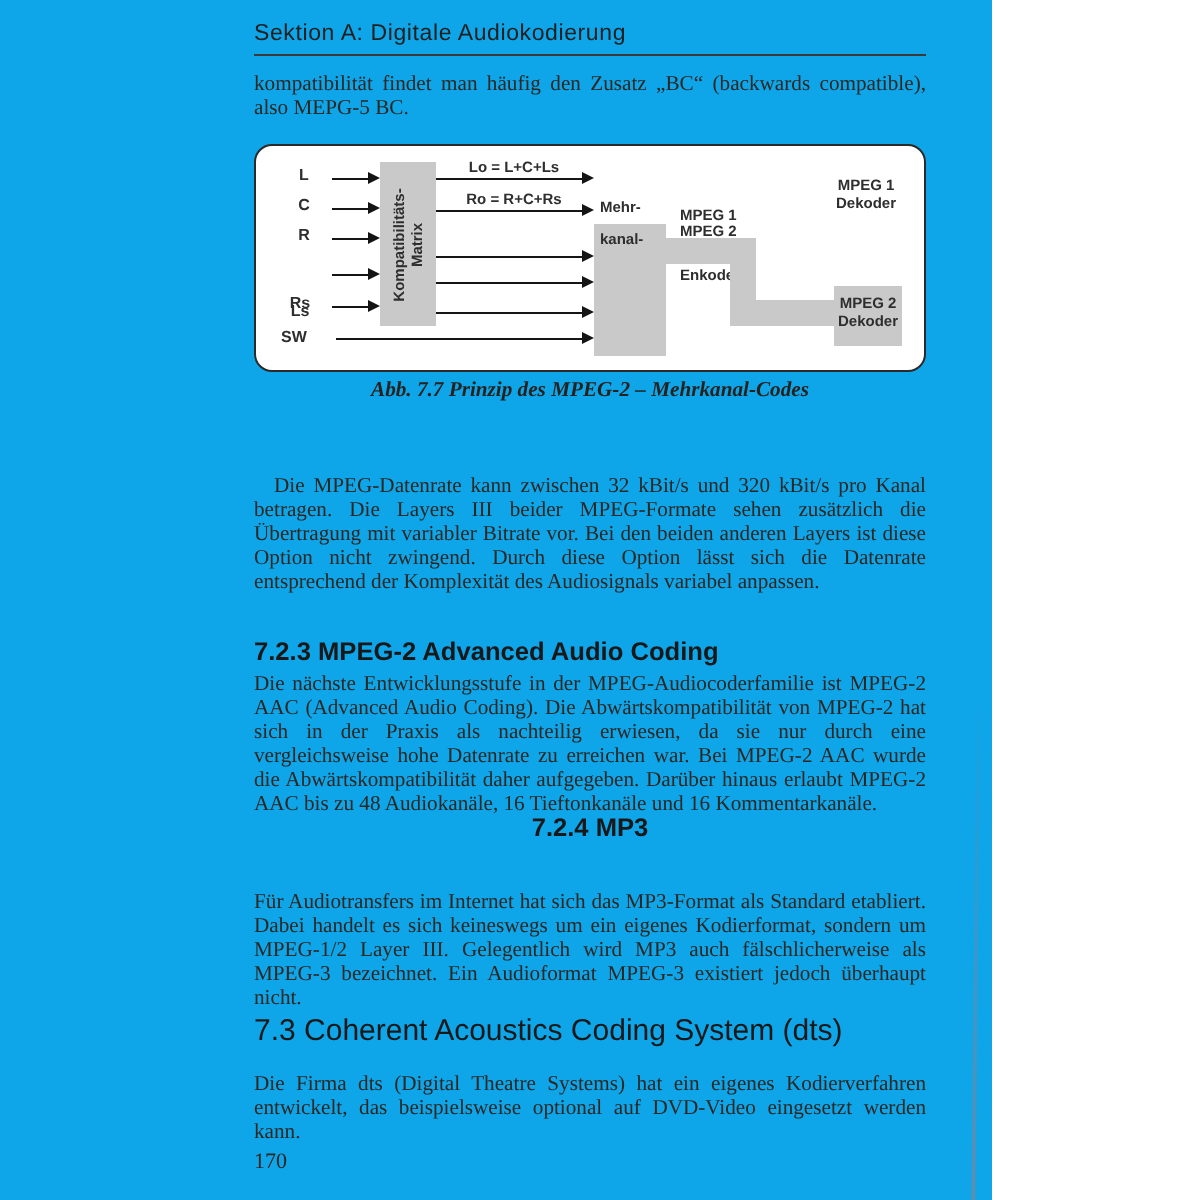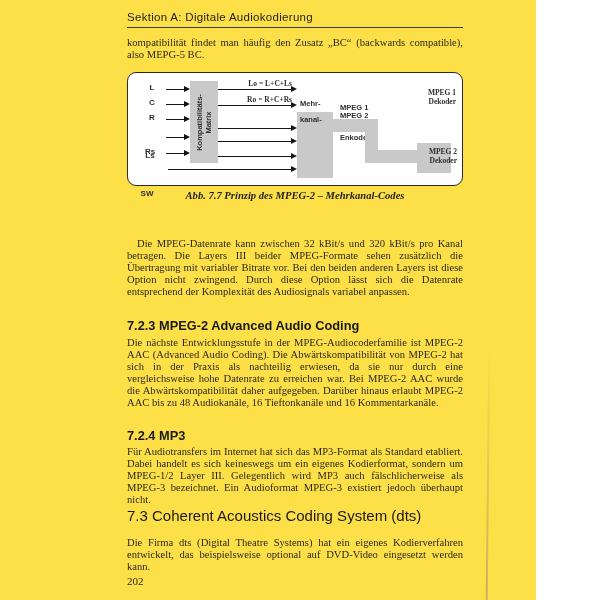--- a/index.html
+++ b/index.html
@@ -1,18 +1,18 @@
 <!DOCTYPE html>
 <html><head>
 <meta charset="utf-8">
 <style>
   html,body { margin:0; padding:0; background:#ffffff; }
   .sheet {
-    position:relative; width:536px; height:600px; overflow:hidden;
-    background:#fde047; color:#2b2723;
+    position:relative; width:496px; height:600px; overflow:hidden;
+    background:#0ea5e9; color:#2b2723;
     font-family:"Liberation Serif", serif;
   }
   .abs { position:absolute; }
   .col { left:127px; width:336px; }
 
   .running-header {
     top:11px; font-family:"Liberation Sans", sans-serif;
     font-size:11.5px; letter-spacing:0.3px; color:#1f1f1f;
   }
   .header-rule { top:27px; height:1.3px; background:#3a3a3a; }
@@ -25,21 +25,21 @@
   .p3 { top:238px; text-indent:10px; }
   .p4 { top:337px; }
   .p5 { top:446px; }
   .p6 { top:537px; }
 
   .h-sub {
     font-family:Liberation Sans, sans-serif; font-weight:bold;
     font-size:12.8px; color:#181818;
   }
   .h723 { top:318px; }
-  .h724 { top:428px; }
+  .h724 { top:406px;text-align:center; }
   .h-main {
     top:507px; font-family:"Liberation Sans", sans-serif; font-weight:normal;
     font-size:15px; color:#181818;
   }
 
   .caption {
     top:190px; text-align:center; font-weight:bold; font-style:italic;
     font-size:10.6px; color:#26221f;
   }
   .pagenum { top:575px; font-size:11px; }
@@ -64,21 +64,21 @@
   }
   .matrix-wrap {
     position:absolute; left:62px; top:8px; width:28px; height:82px;
     display:flex; align-items:center; justify-content:center;
   }
   .matrix-inner {
     transform:rotate(-90deg); white-space:nowrap; text-align:center;
     font-family:"Liberation Sans", sans-serif; font-weight:bold;
     font-size:7.5px; line-height:8.5px; color:#2e2e2e;
   }
-  .ctr { text-align:right;font-family:Liberation Serif, serif; }
+  .ctr { text-align:center; }
 
   .page-edge {
     left:487px; top:345px; width:2px; height:255px;
     background:linear-gradient(to bottom, rgba(180,140,145,0) 0%, rgba(165,120,125,0.5) 100%);
     transform:rotate(0.6deg);
   }
 </style>
 </head>
 <body>
 
@@ -89,21 +89,21 @@
 
   <div class="abs col para p1">kompatibilität findet man häufig den Zusatz „BC“ (backwards compatible), also MEPG-5 BC.</div>
 
   <div class="abs col figure">
 
     <div class="fig-label in-label" style="left:10px; top:11px;">L</div>
     <div class="fig-label in-label" style="left:10px; top:26px;">C</div>
     <div class="fig-label in-label" style="left:10px; top:41px;">R</div>
     <div class="fig-label in-label" style="left:8px;  top:59px;margin-top:20px;">Ls</div>
     <div class="fig-label in-label" style="left:8px;  top:75px;">Rs</div>
-    <div class="fig-label in-label" style="left:5px;  top:92px;margin-top:25px;">SW</div>
+    <div class="fig-label in-label" style="left:5px;  top:92px;">SW</div>
 
     <div class="arrow" style="left:38px; top:16px; width:18px;"></div>
     <div class="arrow" style="left:38px; top:31px; width:18px;"></div>
     <div class="arrow" style="left:38px; top:46px; width:18px;"></div>
     <div class="arrow" style="left:38px; top:64px; width:18px;"></div>
     <div class="arrow" style="left:38px; top:80px; width:18px;"></div>
 
     <div class="gray" style="left:62px; top:8px; width:28px; height:82px;"></div>
     <div class="matrix-wrap">
       <div class="matrix-inner">
@@ -151,16 +151,16 @@
 
   <div class="abs col h-sub h723">7.2.3 MPEG-2 Advanced Audio Coding</div>
   <div class="abs col para p4">Die nächste Entwicklungsstufe in der MPEG-Audiocoderfamilie ist MPEG-2 AAC (Advanced Audio Coding). Die Abwärtskompatibilität von MPEG-2 hat sich in der Praxis als nachteilig erwiesen, da sie nur durch eine vergleichsweise hohe Datenrate zu erreichen war. Bei MPEG-2 AAC wurde die Abwärtskompatibilität daher aufgegeben. Darüber hinaus erlaubt MPEG-2 AAC bis zu 48 Audiokanäle, 16 Tieftonkanäle und 16 Kommentarkanäle.</div>
 
   <div class="abs col h-sub h724">7.2.4 MP3</div>
   <div class="abs col para p5">Für Audiotransfers im Internet hat sich das MP3-Format als Standard etabliert. Dabei handelt es sich keineswegs um ein eigenes Kodierformat, sondern um MPEG-1/2 Layer III. Gelegentlich wird MP3 auch fälschlicherweise als MPEG-3 bezeichnet. Ein Audioformat MPEG-3 existiert jedoch überhaupt nicht.</div>
 
   <div class="abs col h-main">7.3 Coherent Acoustics Coding System (dts)</div>
   <div class="abs col para p6">Die Firma dts (Digital Theatre Systems) hat ein eigenes Kodierverfahren entwickelt, das beispielsweise optional auf DVD-Video eingesetzt werden kann.</div>
 
-  <div class="abs pagenum" style="left:127px;">202</div>
+  <div class="abs pagenum" style="left:127px;">170</div>
 
   <div class="abs page-edge"></div>
 </div>
 
 </body></html>

